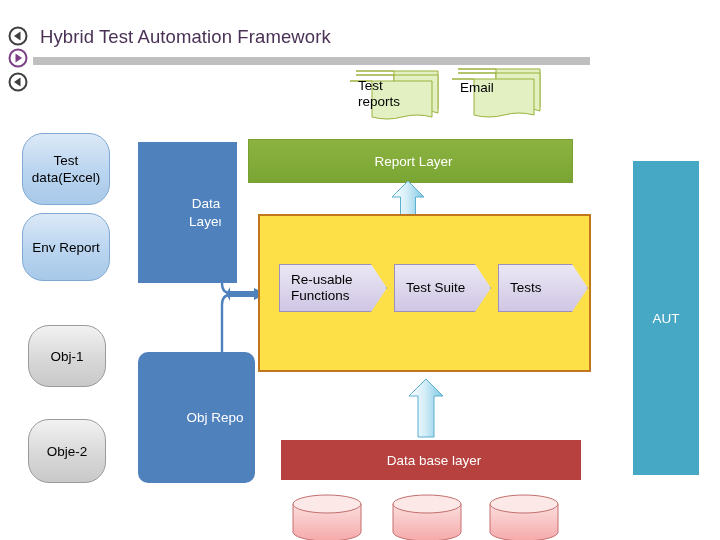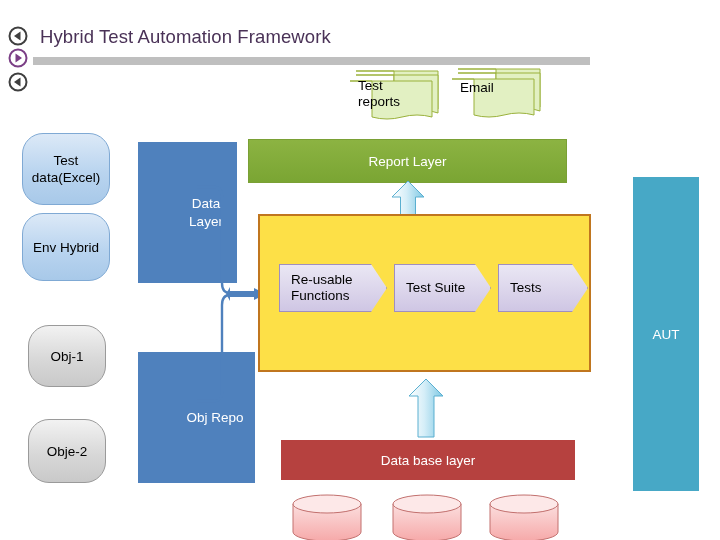--- a/index.html
+++ b/index.html
@@ -78,20 +78,21 @@
   }
 
   
   .layerbar {
     position: absolute;
     display: flex;
     align-items: center;
     justify-content: center;
     color: #ffffff;
     font-size: 13.5px;
+    padding-left: 6px;
   }
   #report-layer {
     left: 248px; top: 139px;
     width: 317px; height: 42px;
     background: linear-gradient(to bottom, #8cb342 0%, #7aa533 100%);
     border: 1px solid #7aa035;
   }
   #database-layer {
     left: 281px; top: 440px;
     width: 294px; height: 40px;
@@ -131,34 +132,33 @@
     display: flex;
     align-items: center;
     justify-content: center;
     color: #ffffff;
     font-size: 13.5px;
     text-align: center;
     line-height: 18px;
     padding-left: 37px;
   }
   #pillar-datalayer { left: 138px; top: 142px; width: 62px; height: 141px; }
-  #pillar-objrepo  { left: 138px; top: 352px; width: 80px; height: 131px; }
+  #pillar-objrepo  { left: 138px; top: 352px; width: 80px; height: 131px; border-radius: 10px; }
 
   
   #aut-pillar {
     position: absolute;
     left: 633px; top: 161px;
     width: 66px; height: 314px;
     background: #47a8c6;
     display: flex;
     align-items: center;
     justify-content: center;
     color: #ffffff;
     font-size: 13.5px;
-    margin-top: 16px;
   }
 
   
   #engine-panel {
     position: absolute;
     left: 258px; top: 214px;
     width: 333px; height: 158px;
     background: #fde047;
     border: 2px solid #c0761f;
     box-sizing: border-box;
@@ -265,21 +265,21 @@
           <stop offset="0%" stop-color="#ffffff"></stop>
           <stop offset="45%" stop-color="#d5eef8"></stop>
           <stop offset="100%" stop-color="#7ec8e3"></stop>
         </linearGradient>
       </defs>
       <path d="M17 1 L33 17 L24.5 17 L24.5 35 L9.5 35 L9.5 17 L1 17 Z" fill="url(#ag1)" stroke="#5aafd0" stroke-width="1"></path>
     </svg>
   </div>
 
   <div id="box-testdata" class="roundbox blue">Test data(Excel)</div>
-  <div id="box-envdetails" class="roundbox blue">Env Hybrid</div>
+  <div id="box-envdetails" class="roundbox blue">Env Report</div>
   <div id="box-obj1" class="roundbox gray">Obj-1</div>
   <div id="box-obj2" class="roundbox gray">Obje-2</div>
 
   <div id="pillar-datalayer" class="pillar">Data Layer</div>
   <div id="pillar-objrepo" class="pillar">Obj Repo</div>
 
   <div id="connector">
     <svg width="72" height="222" viewBox="0 0 72 222">
       <g fill="none" stroke="#4f81bd" stroke-width="2.4">
         <path d="M1 4 H18 Q26 4 26 14 V100 Q26 110 34 110"></path>

